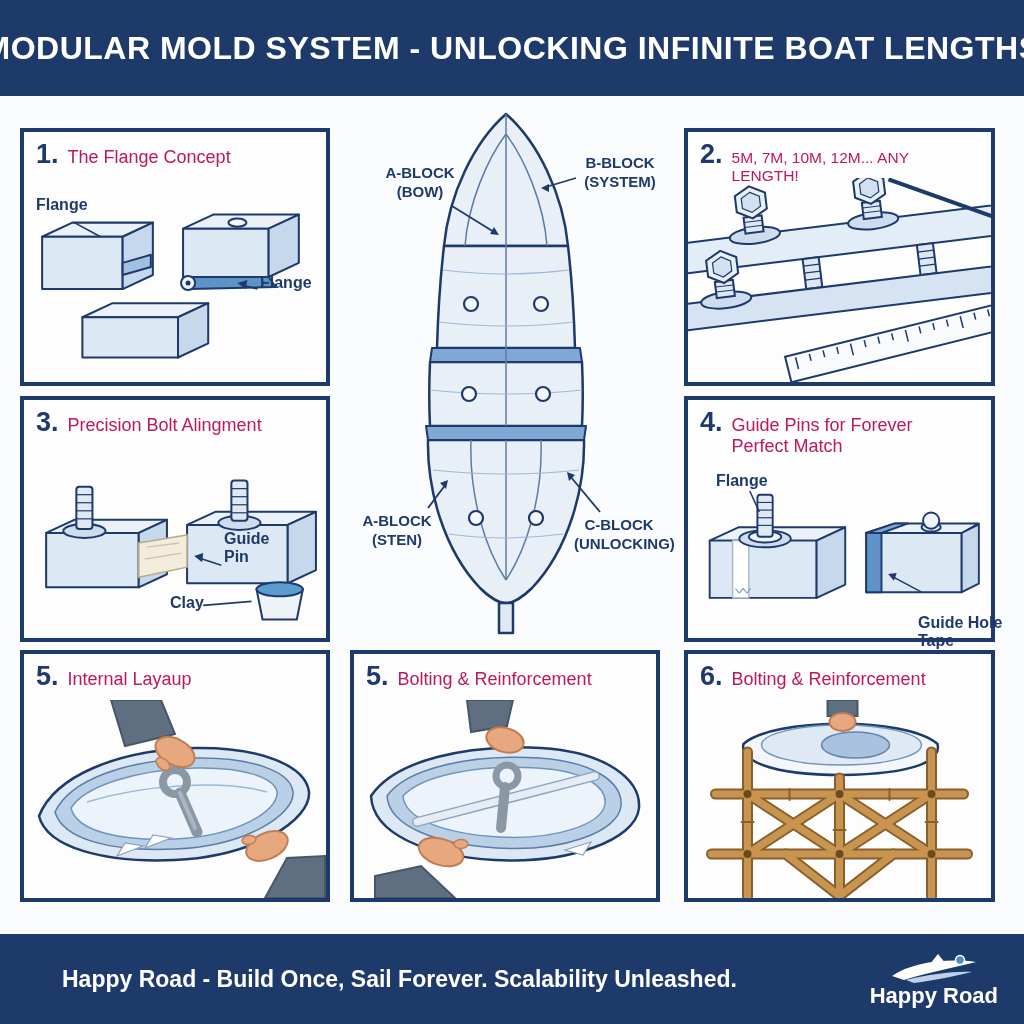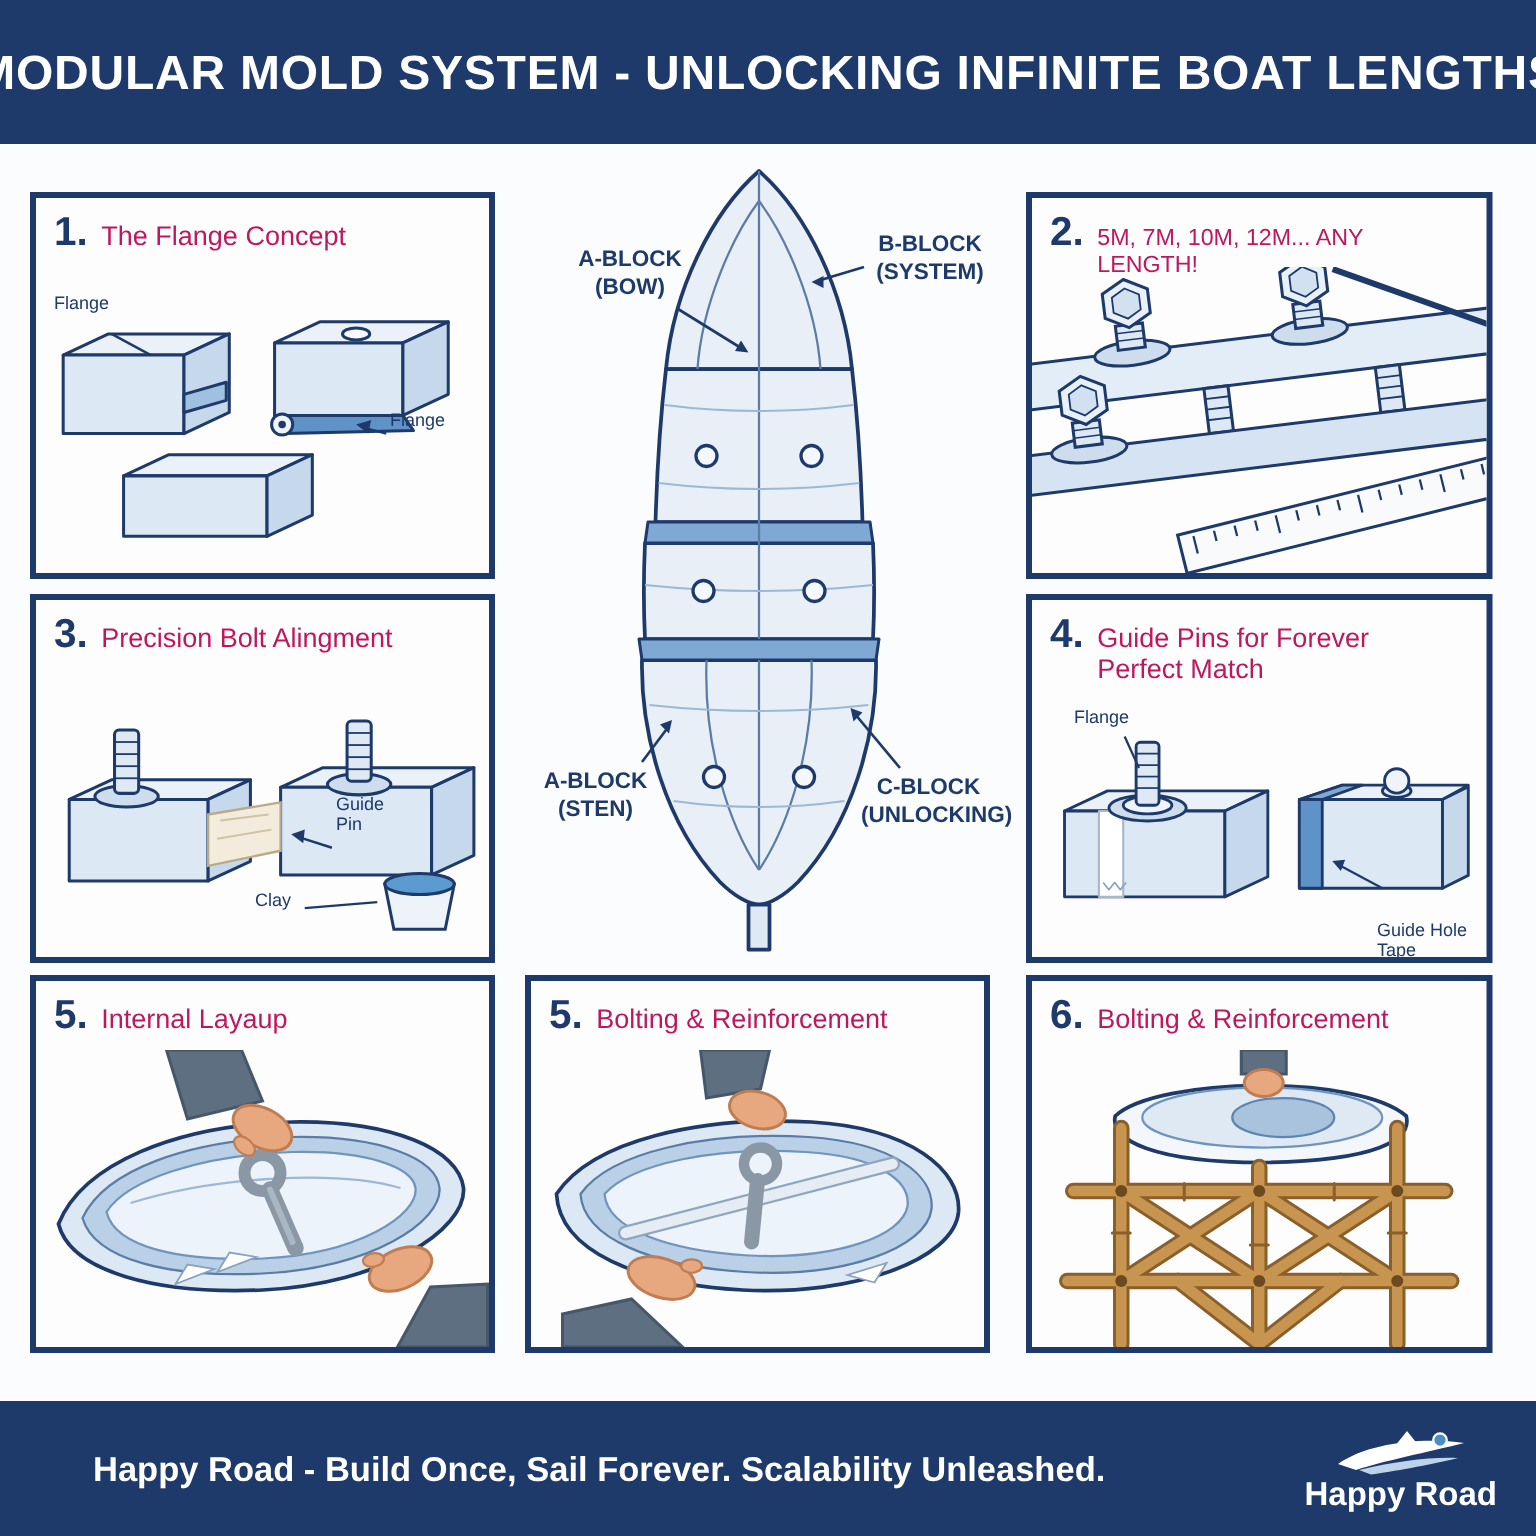--- a/index.html
+++ b/index.html
@@ -16,21 +16,21 @@
   .brand-name{font-size:22px;font-weight:bold;margin-top:-3px}
   .panel{position:absolute;background:#fdfdfe;border:4px solid #1e3a6a}
   .ptitle{display:flex;align-items:baseline;gap:9px;padding:8px 12px 0}
   .pnum{font-size:27px;font-weight:bold;color:#1e3a6a;line-height:1.1}
   .pname{font-size:18px;font-weight:normal;color:#be185d;line-height:1.15}
   .pname.small{font-size:15.5px}
   .pname .tl{display:block}
   .art{position:absolute;left:0;right:0;bottom:0;top:46px}
   .art.tall{top:70px}
   .art svg{position:absolute;left:0;top:0;width:100%;height:100%}
-  .callout{position:absolute;font-size:12px;font-weight:normal;color:#1e3a6a;line-height:1.1;white-space:nowrap}
+  .callout{position:absolute;font-size:16px;font-weight:bold;color:#1e3a6a;line-height:1.1;white-space:nowrap}
   .center-diagram{position:absolute}
   .center-diagram svg{position:absolute;left:0;top:0;width:100%;height:100%}
   .dlabel{position:absolute;font-size:15px;font-weight:bold;color:#1e3a6a;text-align:center;line-height:1.25}
 </style>
 </head>
 <body>
 
 <div class="page">
 
   <header class="banner top">

